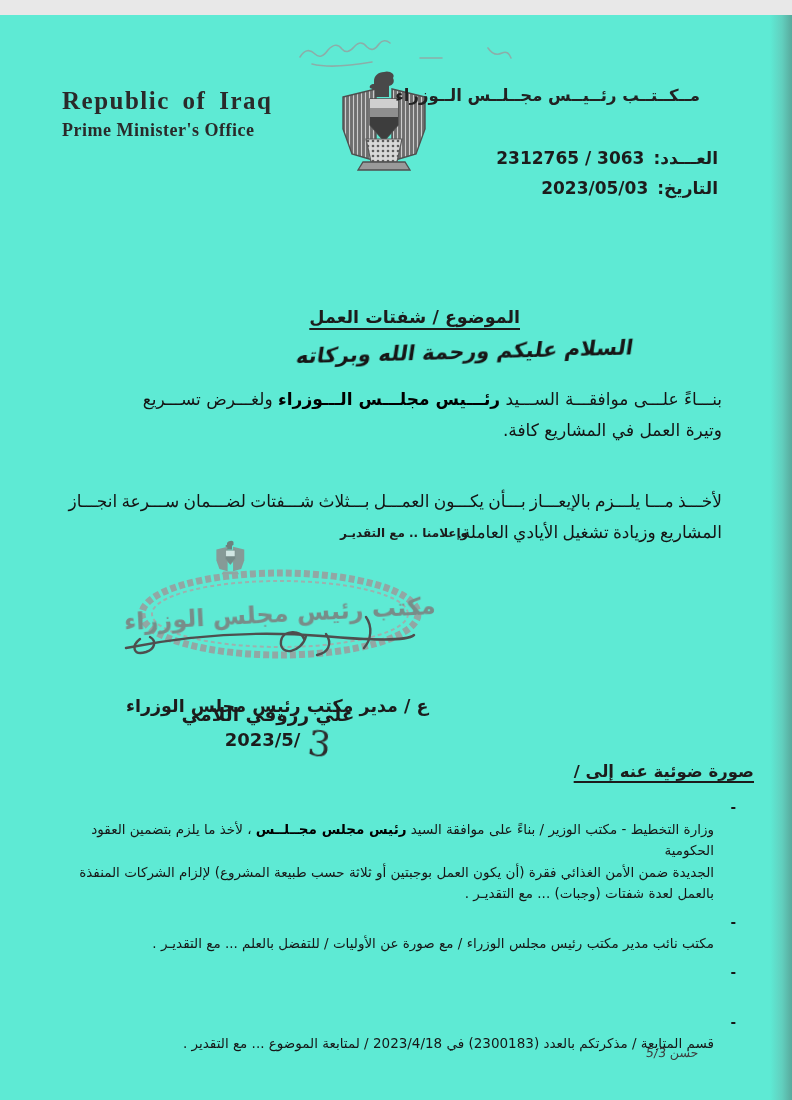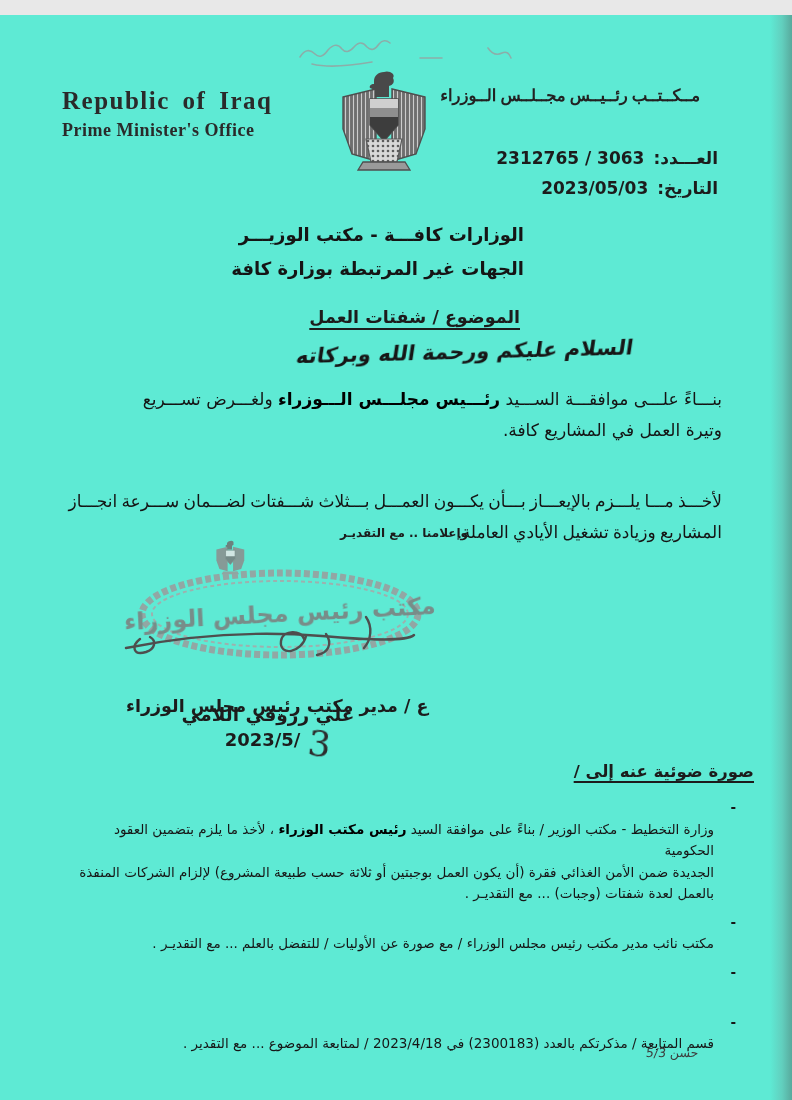--- a/index.html
+++ b/index.html
@@ -16,21 +16,21 @@
     position:absolute;left:0;bottom:0;width:100%;height:10px;
     background:linear-gradient(to bottom,rgba(120,120,120,0),rgba(120,120,120,.18));
   }
   .top-scribble{position:absolute;left:292px;top:16px;opacity:.75;}
   .hdr-en{position:absolute;left:62px;top:72px;font-family:"Liberation Serif",serif;font-weight:bold;color:#2a2a2a;}
   .hdr-en .l1{font-size:25px;letter-spacing:1.5px;word-spacing:5px;}
   .hdr-en .l2{font-size:18px;margin-top:5px;letter-spacing:.5px;}
   .emblem{position:absolute;left:336px;top:54px;}
   .hdr-ar{position:absolute;right:92px;top:64px;text-align:center;direction:rtl;font-weight:bold;color:#222;}
   .hdr-ar .l1{font-size:25px;}
-  .hdr-ar .l2{font-size:16.5px;margin-top:7px;font-family:Liberation Serif, serif;}
+  .hdr-ar .l2{font-size:16.5px;margin-top:7px;}
   .refblock{position:absolute;right:74px;top:133px;direction:rtl;font-weight:bold;font-size:17px;}
   .refline{display:flex;gap:9px;justify-content:flex-start;}
   .refline+.refline{margin-top:10px;}
   .num{direction:ltr;unicode-bidi:isolate;}
   .addressees{position:absolute;right:268px;top:203px;direction:rtl;text-align:right;font-weight:bold;font-size:18px;line-height:34px;color:#151515;}
   .subject{position:absolute;right:272px;top:292px;direction:rtl;font-weight:bold;font-size:17.5px;
     text-decoration:underline;text-underline-offset:5px;text-decoration-thickness:1.5px;}
   .greeting{position:absolute;right:160px;top:325px;direction:rtl;font-size:21px;font-weight:bold;color:#161616;
     transform:skewX(-10deg) rotate(-1.5deg);filter:blur(.25px);letter-spacing:-.5px;}
   .para{position:absolute;left:62px;right:70px;direction:rtl;text-align:right;font-size:17px;line-height:31px;
@@ -109,24 +109,20 @@
     <div class="refline">
       <span>العـــدد:</span>
       <span class="num">2312765 / 3063</span>
     </div>
     <div class="refline">
       <span>التاريخ:</span>
       <span class="num">2023/05/03</span>
     </div>
   </div>
 
-  <div class="addressees">
-    <div>الوزارات كافـــة - مكتب الوزيـــر</div>
-    <div>الجهات غير المرتبطة بوزارة كافة</div>
-  </div>
 
   <div class="subject">الموضوع / شفتات العمل</div>
 
   <div class="greeting">السلام عليكم ورحمة الله وبركاته</div>
 
   <div class="para p1"><span>بنـــاءً علـــى موافقـــة الســـيد </span><span class="bold-seg">رئـــيس مجلـــس الـــوزراء</span><span> ولغـــرض تســـريع
 وتيرة العمل في المشاريع كافة.</span></div>
 
   <div class="para p2">لأخـــذ مـــا يلـــزم بالإيعـــاز بـــأن يكـــون العمـــل بـــثلاث شـــفتات لضـــمان ســـرعة انجـــاز
 المشاريع وزيادة تشغيل الأيادي العاملة.</div>
@@ -161,21 +157,21 @@
   <div class="sig-name">علي رزوقي اللامي</div>
   <div class="sig-title">ع / مدير مكتب رئيس مجلس الوزراء</div>
   <div class="sig-date">
     <span>2023/5/</span><span class="day">3</span>
   </div>
 
   <div class="cc-head">صورة ضوئية عنه إلى /</div>
 
   <div class="cc-list">
     <div class="cc-item">
-      <span class="dash">-</span><span>وزارة التخطيط - مكتب الوزير / بناءً على موافقة السيد </span><span class="bold-seg">رئيس مكتب الوزراء</span><span> ، لأخذ ما يلزم بتضمين العقود الحكومية
+      <span class="dash">-</span><span>وزارة التخطيط - مكتب الوزير / بناءً على موافقة السيد </span><span class="bold-seg">رئيس مجلس مجــلــس</span><span> ، لأخذ ما يلزم بتضمين العقود الحكومية
 الجديدة ضمن الأمن الغذائي فقرة (أن يكون العمل بوجبتين أو ثلاثة حسب طبيعة المشروع) لإلزام الشركات المنفذة
 بالعمل لعدة شفتات (وجبات) ... مع التقديـر .</span>
     </div>
     <div class="cc-item">
       <span class="dash">-</span><span>مكتب نائب مدير مكتب رئيس مجلس الوزراء / مع صورة عن الأوليات / للتفضل بالعلم ... مع التقديـر .</span>
     </div>
     <div class="cc-item">
       <span class="dash">-</span>
     </div>
     <div class="cc-item">

